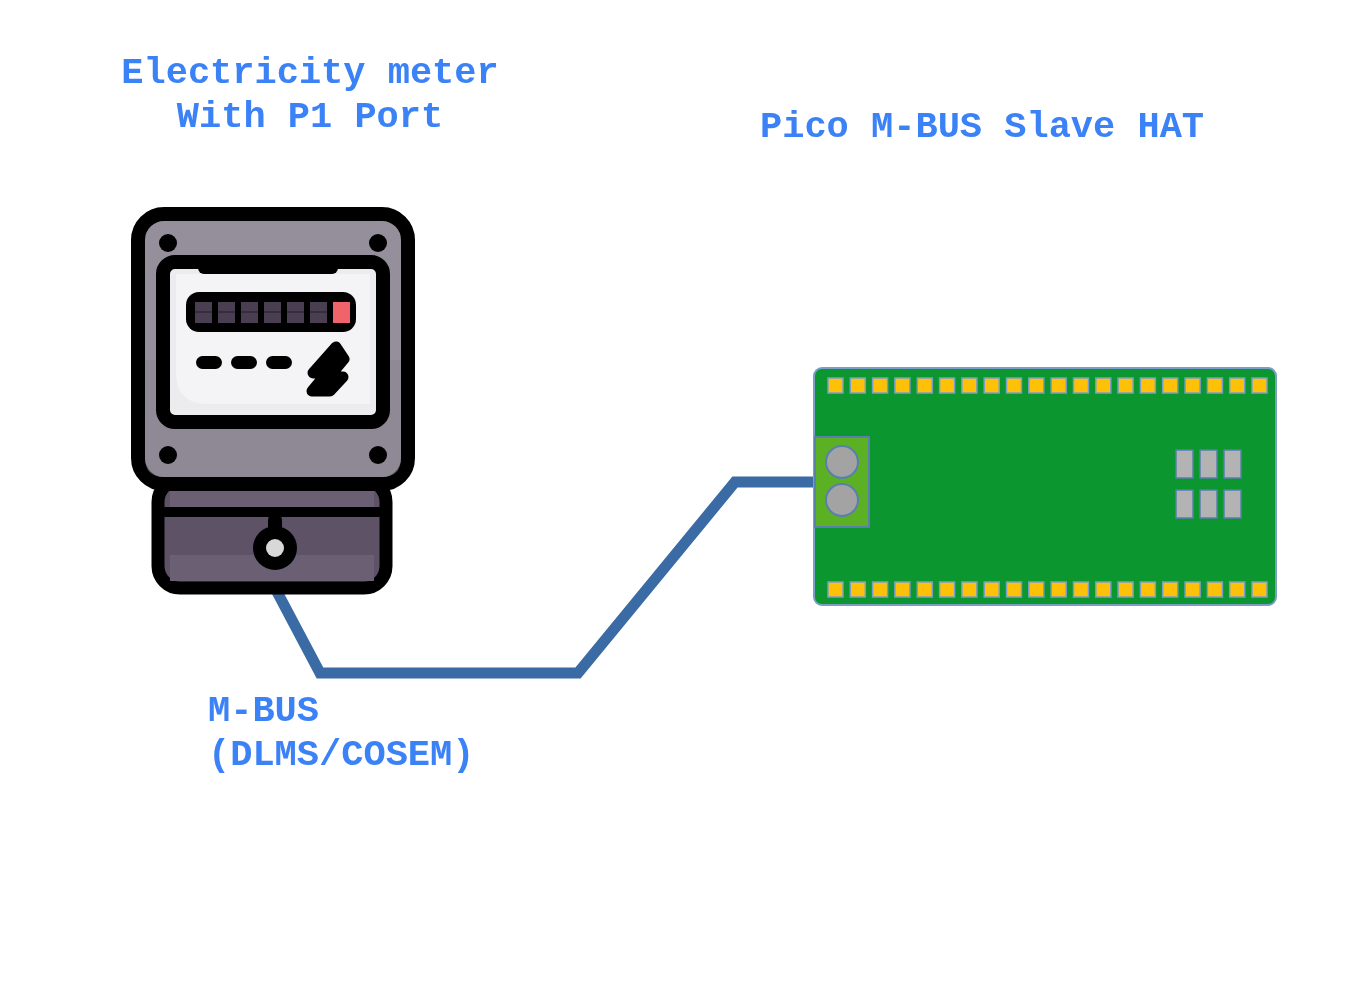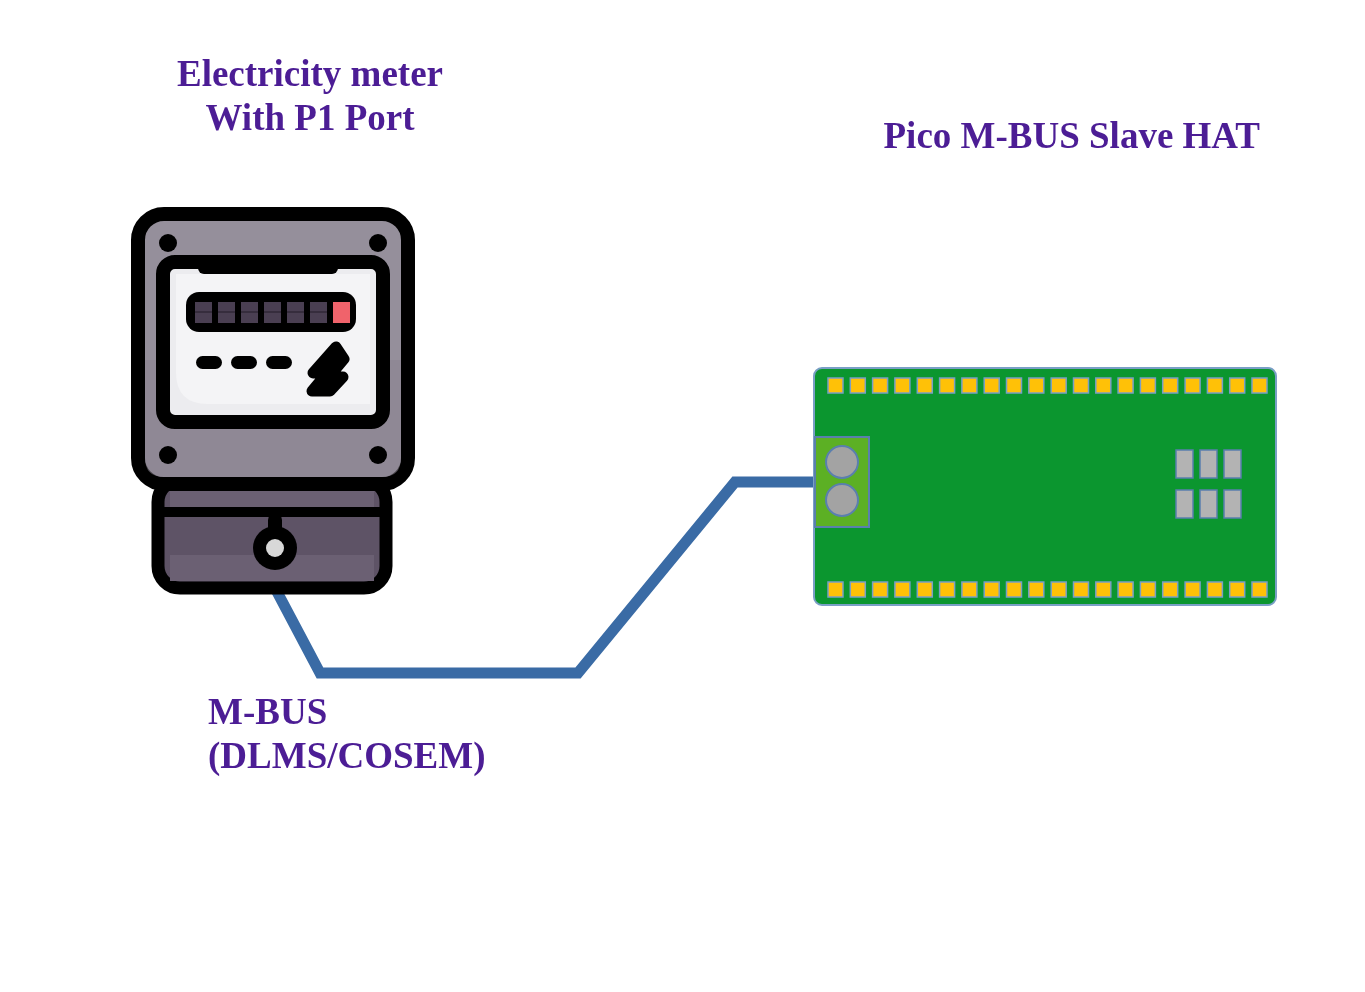--- a/index.html
+++ b/index.html
@@ -17,43 +17,43 @@
 
   #diagram-root {
     position: absolute;
     left: 0; top: 0;
     width: 1365px;
     height: 992px;
   }
 
   .label {
     position: absolute;
-    font-family: Liberation Serif, serif;
+    font-family: Liberation Mono, monospace;
     font-weight: bold;
-    color: #4c1d95;
+    color: #3b82f6;
     text-align: center;
     line-height: 1.18;
     white-space: pre;
     user-select: none;
   }
 
   #meter-title {
     left: 60px;
     top: 52px;
     width: 500px;
     font-size: 37px;
     text-align: center;
   }
 
   #hat-title {
     left: 760px;
-    top: 114px;
+    top: 106px;
     width: 500px;
     font-size: 37px;
-    text-align: right;
+    text-align: left;
   }
 
   #bus-label {
     left: 208px;
     top: 690px;
     width: 500px;
     font-size: 37px;
     text-align: left;
   }
 

